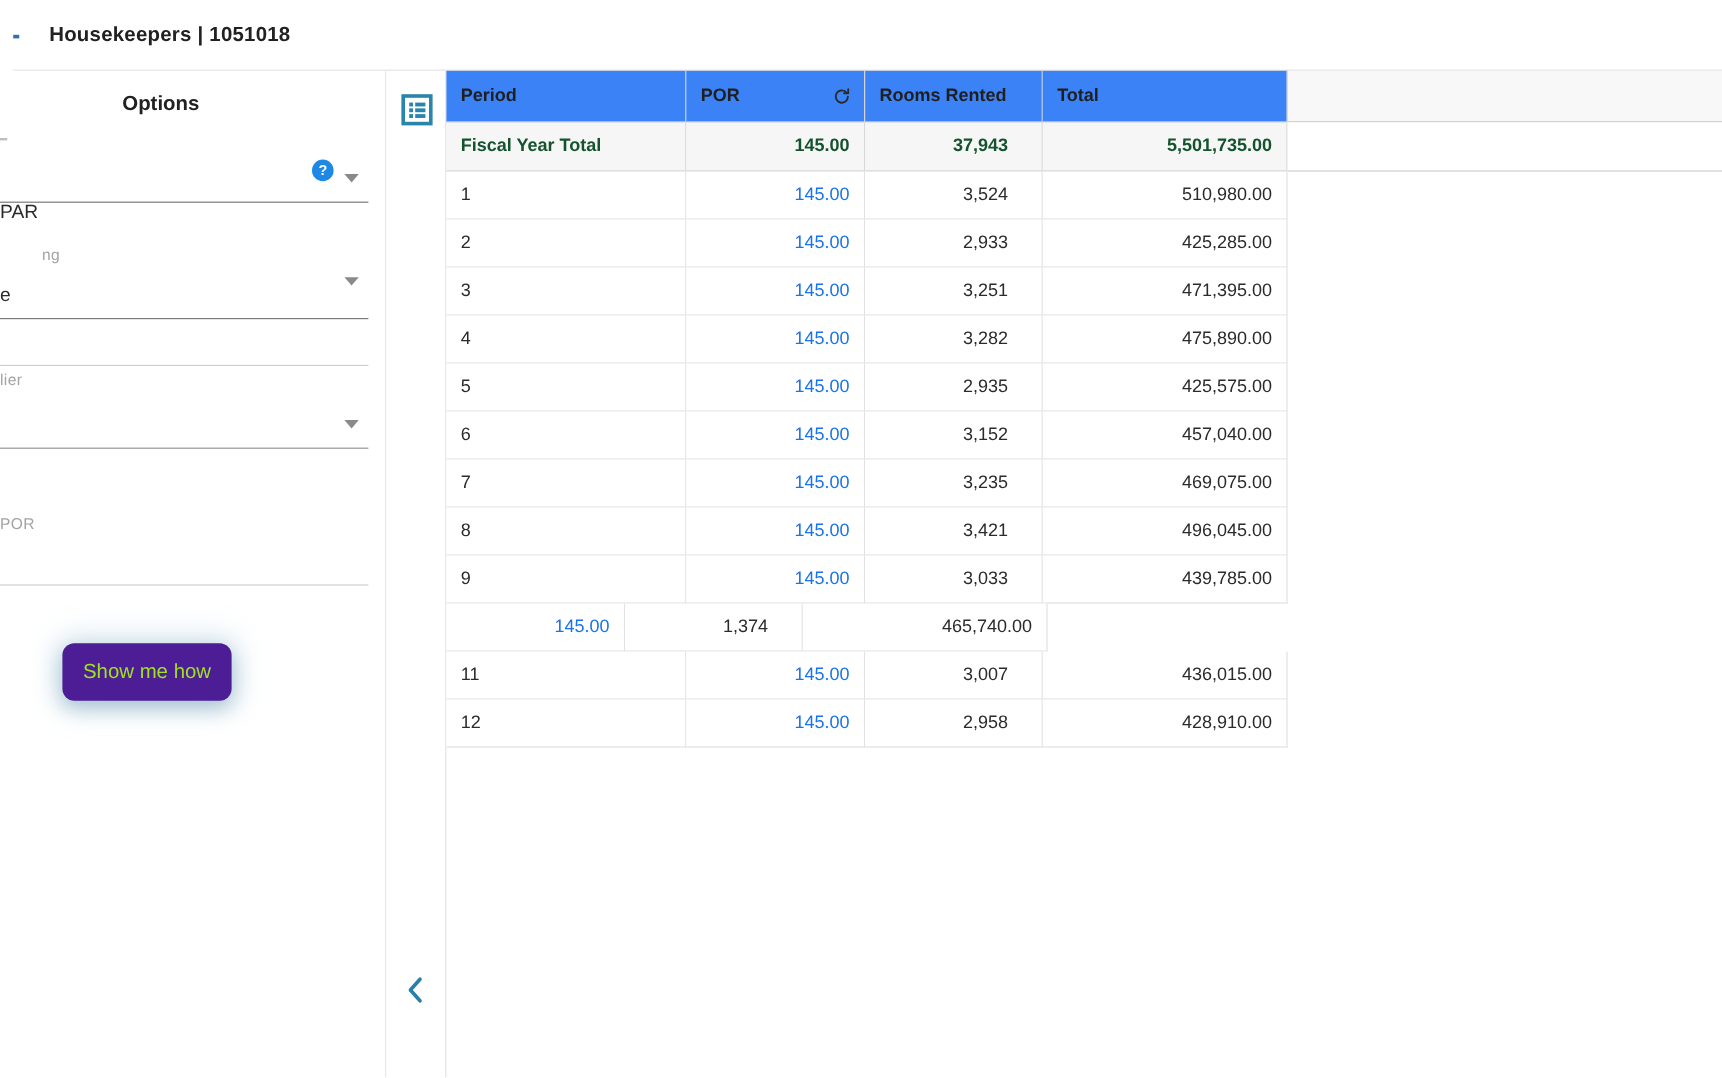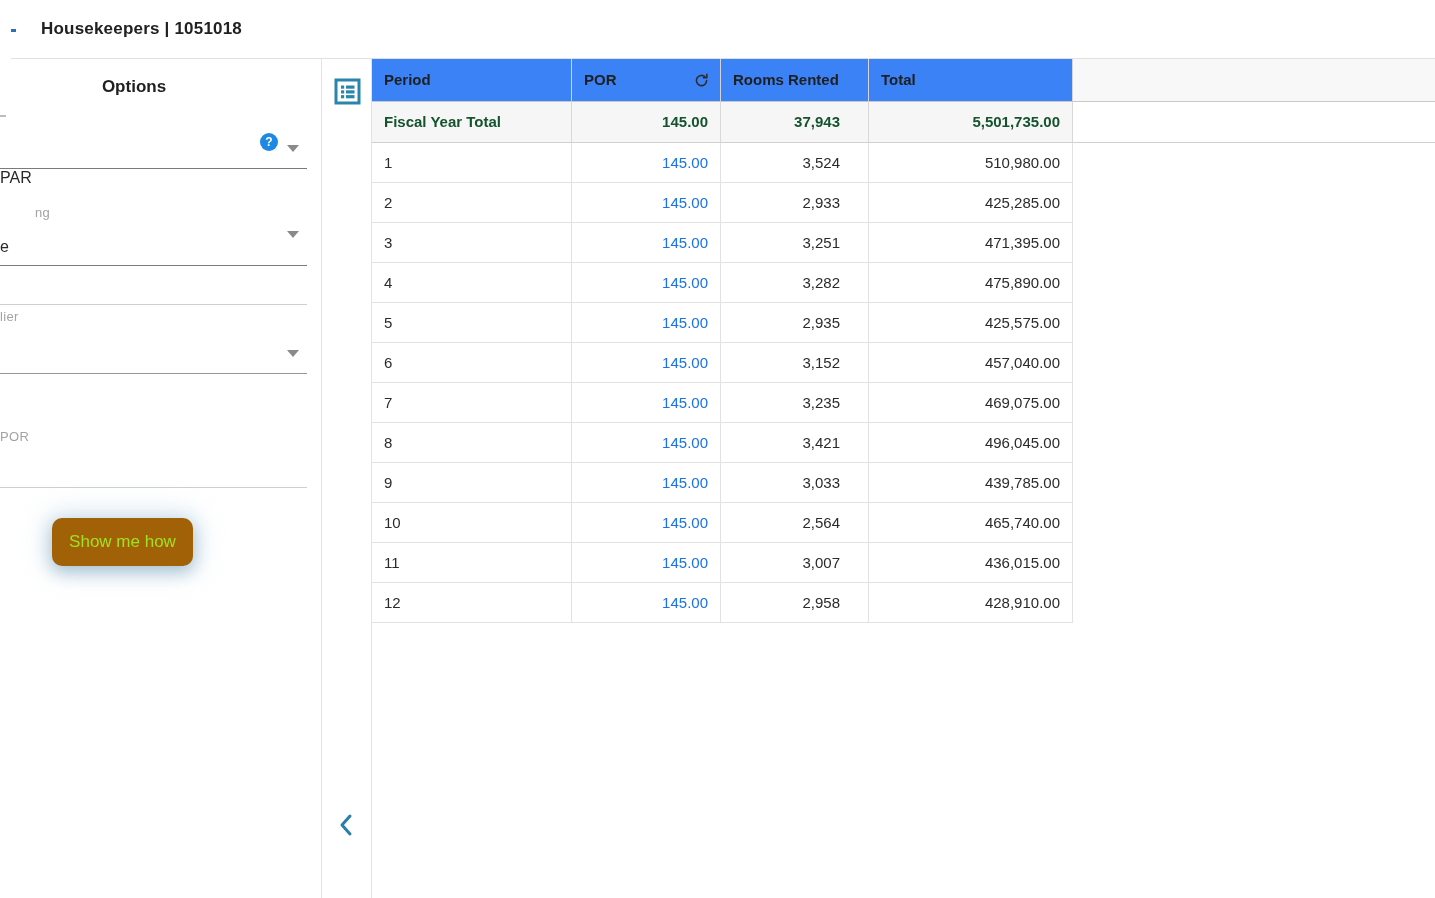--- a/index.html
+++ b/index.html
@@ -27,22 +27,22 @@
   .ul-mid   { background: #979797; }
   .ul-light { background: #cfcfcf; }
 
   .help-icon { position: absolute; left: 260px; top: 74px; width: 18px; height: 18px;
                border-radius: 50%; background: #1e88e5; color: #fff; font-size: 12px; font-weight: 700;
                text-align: center; line-height: 18px; cursor: pointer; }
   .caret { position: absolute; width: 0; height: 0;
            border-left: 6px solid transparent; border-right: 6px solid transparent;
            border-top: 7px solid #8a8a8a; cursor: pointer; }
 
-  .show-me-how { position: absolute; left: 52px; top: 459px; width: 141px; height: 48px;
-                 border: none; border-radius: 10px; background: #a16207; color: #9fe123;
+  .show-me-how { position: absolute; left: 52px; top: 477px; width: 141px; height: 48px;
+                 border: none; border-radius: 10px; background: #4c1d95; color: #9fe123;
                  font-family: "Liberation Sans", sans-serif; font-size: 17px; cursor: pointer;
                  box-shadow: 0 6px 16px rgba(96,144,170,.45), 0 0 24px 6px rgba(150,190,215,.35); }
 
   
   .strip { position: absolute; left: 322px; top: 59px; width: 50px; height: 839px;
            background: #fff; border-right: 1px solid #e3e3e3; }
   .list-icon-btn { position: absolute; left: 12px; top: 19px; width: 27px; height: 27px; cursor: pointer; background: none; border: none; padding: 0; }
   .collapse-btn { position: absolute; left: 16px; top: 754px; background: none; border: none; padding: 0; cursor: pointer; }
 
   
@@ -212,23 +212,22 @@
   </div>
 
   <div class="trow data-row">
     <div class="cell c-period">9</div>
     <div class="cell c-por">145.00</div>
     <div class="cell c-rooms">3,033</div>
     <div class="cell c-total">439,785.00</div>
   </div>
 
   <div class="trow data-row">
-    <div class="cell c-period">10</div>
-    <div class="cell c-por">145.00</div>
-    <div class="cell c-rooms">2,564</div>
+    <div class="cell c-por">145.00</div>
+    <div class="cell c-rooms">1,374</div>
     <div class="cell c-total">465,740.00</div>
   </div>
 
   <div class="trow data-row">
     <div class="cell c-period">11</div>
     <div class="cell c-por">145.00</div>
     <div class="cell c-rooms">3,007</div>
     <div class="cell c-total">436,015.00</div>
   </div>
 

